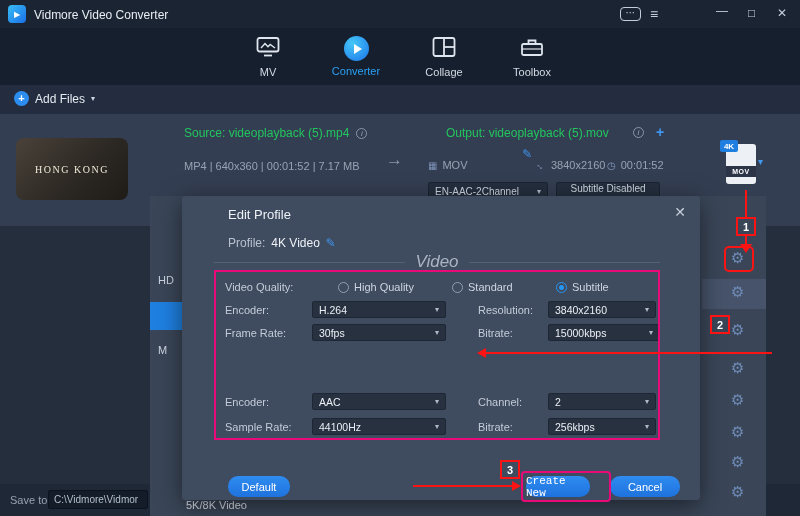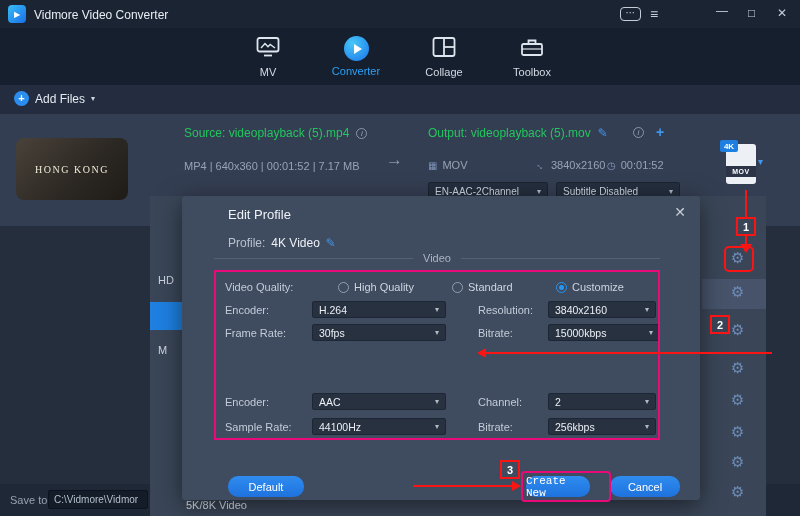--- a/index.html
+++ b/index.html
@@ -47,21 +47,21 @@
   .filerow { position:absolute; left:0; top:114px; width:800px; height:112px; background:#343e52; }
   .thumb { position:absolute; left:16px; top:24px; width:112px; height:62px; border-radius:8px;
            background:linear-gradient(135deg,#4a423a,#2b2722 60%,#1f1c18); display:flex; align-items:center; justify-content:center; }
   .thumb span { font-family:"Liberation Serif","DejaVu Serif",serif; font-size:10px; letter-spacing:1.5px; color:#f0ead8; }
   .srcline { position:absolute; left:184px; top:12px; display:flex; align-items:center; gap:7px; }
   .srcline .t, .outline-line .t { font-size:12px; color:#22c55e; }
   .meta { position:absolute; font-size:11px; color:#98a2b4; }
   .icirc { width:11px; height:11px; border:1px solid #8b96a8; border-radius:50%; font-size:8px; font-style:italic;
            color:#9aa5b7; display:flex; align-items:center; justify-content:center; cursor:pointer; }
   .bigarrow { position:absolute; left:386px; top:36px; font-size:17px; font-weight:bold; color:#8d97a9; }
-  .outline-line { position:absolute; left:428px; top:12px; display:flex; align-items:center; gap:7px; }
+  .outline-line { position:absolute; left:446px; top:12px; display:flex; align-items:center; gap:7px;flex-direction:column; }
   .editpen { color:#3f97f0; font-size:12px; cursor:pointer; }
   .blueplus { position:absolute; left:656px; top:10px; color:#3f97f0; font-size:14px; font-weight:bold; cursor:pointer; }
   .mgroup { position:absolute; top:45px; display:flex; align-items:center; gap:5px; font-size:11px; color:#98a2b4; }
   .micon { color:#7f93b8; font-size:10px; }
   .rot45 { display:inline-block; transform:rotate(45deg); }
   .rowdd { position:absolute; top:68px; height:18px; background:#242e3e; border:1px solid #1a2330; border-radius:2px;
            display:flex; align-items:center; justify-content:space-between; padding:0 6px; font-size:10px; color:#cfd6e0; cursor:pointer;text-align:right; }
   .rowdd .caret { font-size:8px; color:#aeb9c9; }
   .movicon { position:absolute; left:726px; top:30px; width:30px; height:40px; background:#edf0f5; border-radius:3px; cursor:pointer; }
   .movband { position:absolute; left:0; top:22px; width:30px; height:11px; background:#2c3547; color:#fff; font-size:7px;
@@ -80,21 +80,21 @@
   
   .modal { position:absolute; left:182px; top:196px; width:518px; height:304px; background:#3f4b5e; border-radius:3px;
            box-shadow:0 6px 24px rgba(0,0,0,.5); z-index:10; }
   .mtitle { position:absolute; left:46px; top:11px; font-size:13px; color:#eef2f7; }
   .mclose { position:absolute; right:14px; top:8px; font-size:14px; color:#c6cdd8; cursor:pointer; }
   .profline { position:absolute; left:46px; top:40px; display:flex; align-items:center; gap:6px; font-size:12px; }
   .profline .pl { color:#b9c2d0; }
   .profline .pv { color:#eef2f7; }
   .divider { position:absolute; display:flex; align-items:center; gap:10px; }
   .divider .line { flex:1; height:1px; background:#53607400; background:#546175; }
-  .divider .dlabel { font-size:11px; color:#aab4c4; }
+  .divider .dlabel { font-size:17px; color:#aab4c4;font-style:italic; }
   .flabel { position:absolute; font-size:11px; color:#c3ccd9; }
   .dd { position:absolute; height:17px; background:#27313f; border:1px solid #1d2634; border-radius:2px;
         display:flex; align-items:center; justify-content:space-between; padding:0 6px; font-size:10.5px; color:#ecf0f6; cursor:pointer; }
   .dd .caret { font-size:8px; color:#aeb9c9; margin-left:6px; }
   .radio { position:absolute; width:11px; height:11px; border-radius:50%; border:1px solid #939eb0; cursor:pointer; }
   .radio.sel { border-color:#2795f2; }
   .radio.sel::after { content:""; position:absolute; inset:2px; border-radius:50%; background:#2795f2; }
   .rlabel { position:absolute; font-size:11px; color:#cdd5e1; cursor:pointer; }
   .btn { position:absolute; height:21px; background:linear-gradient(#2f8cf0,#1e72dd); border-radius:10px; color:#fff;
          font-size:11px; display:flex; align-items:center; justify-content:center; cursor:pointer; }
@@ -209,21 +209,21 @@
       <span>3840x2160</span>
     </div>
     <div class="mgroup" style="left:607px;">
       <span class="micon">◷</span>
       <span>00:01:52</span>
     </div>
     <div class="rowdd" style="left:428px;width:120px;">
       <span>EN-AAC-2Channel</span>
       <span class="caret">▾</span>
     </div>
-    <div class="rowdd" style="left:556px;width:124px;">
+    <div class="rowdd" style="left:556px;width:104px;flex-direction:column;">
       <span>Subtitle Disabled</span>
       <span class="caret">▾</span>
     </div>
     <div class="movicon">
       <div class="movband">MOV</div>
     </div>
     <div class="badge4k">4K</div>
     <div class="movcaret">▾</div>
   </div>
 
@@ -258,21 +258,21 @@
       <div class="dlabel">Video</div>
       <div class="line"></div>
     </div>
 
     <span class="flabel" style="left:43px;top:85px;">Video Quality:</span>
     <span class="radio" style="left:156px;top:86px;"></span>
     <span class="rlabel" style="left:172px;top:85px;">High Quality</span>
     <span class="radio" style="left:270px;top:86px;"></span>
     <span class="rlabel" style="left:286px;top:85px;">Standard</span>
     <span class="radio sel" style="left:374px;top:86px;"></span>
-    <span class="rlabel" style="left:390px;top:85px;">Customize</span>
+    <span class="rlabel" style="left:390px;top:85px;">Subtitle</span>
 
     <span class="flabel" style="left:43px;top:108px;">Encoder:</span>
     <div class="dd" style="left:130px;top:105px;width:134px;">
       <span>H.264</span>
         <span class="caret">▾</span>
     </div>
     <span class="flabel" style="left:296px;top:108px;">Resolution:</span>
     <div class="dd" style="left:366px;top:105px;width:108px;">
       <span>3840x2160</span>
         <span class="caret">▾</span>
@@ -305,21 +305,21 @@
     <div class="dd" style="left:130px;top:222px;width:134px;">
       <span>44100Hz</span>
         <span class="caret">▾</span>
     </div>
     <span class="flabel" style="left:296px;top:225px;">Bitrate:</span>
     <div class="dd" style="left:366px;top:222px;width:108px;">
       <span>256kbps</span>
         <span class="caret">▾</span>
     </div>
 
-    <div class="btn" style="left:46px;top:280px;width:76px;">Default</div>
+    <div class="btn" style="left:46px;top:280px;width:62px;">Default</div>
     <div class="btn" style="left:344px;top:280px;width:64px;font-family:Liberation Mono, monospace;">Create New</div>
     <div class="btn" style="left:428px;top:280px;width:70px;">Cancel</div>
   </div>
 
   <div class="footer">
     <div class="saveto">Save to:</div>
     <div class="savepath">C:\Vidmore\Vidmor</div>
   </div>
 
   <div class="annlayer">

